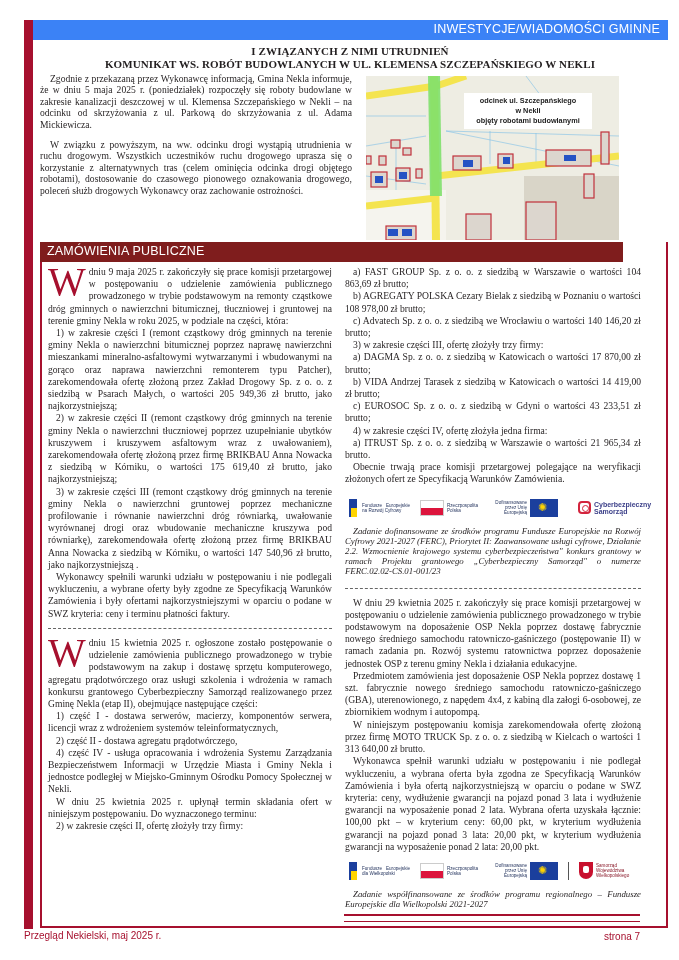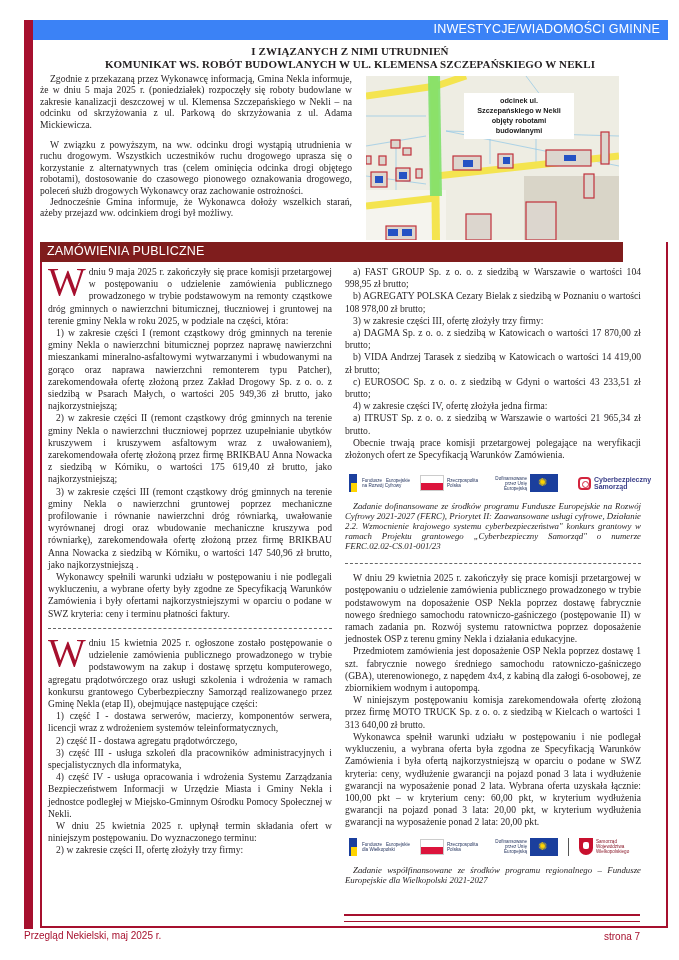--- a/index.html
+++ b/index.html
@@ -12,21 +12,21 @@
   #left-bar { position: absolute; left: 24px; top: 20px; width: 9px; height: 909px; background: #a6102e; }
 
   
   #komunikat-title { position: absolute; left: 40px; top: 45px; width: 620px; text-align: center; font-weight: bold; font-size: 11px; line-height: 12.5px; letter-spacing: 0.1px; }
   #komunikat-text { position: absolute; left: 40px; top: 73px; width: 312px; font-size: 9.6px; line-height: 11.4px; text-align: justify; }
   #komunikat-text p { text-indent: 10px; }
   #komunikat-text p.gap { margin-top: 9px; }
 
   
   #map { position: absolute; left: 366px; top: 76px; width: 253px; height: 164px; background: #efeee5; overflow: hidden; }
-  #map .label { position: absolute; left: 98px; top: 17px; width: 110px; background: #fff; font-family: "Liberation Sans", "DejaVu Sans", sans-serif; font-size: 7.3px; font-weight: bold; text-align: center; line-height: 10px; padding: 3px 12px; color: #222; }
+  #map .label { position: absolute; left: 98px; top: 17px; width: 128px; background: #fff; font-family: "Liberation Sans", "DejaVu Sans", sans-serif; font-size: 7.3px; font-weight: bold; text-align: center; line-height: 10px; padding: 3px 12px; color: #222; }
 
   
   #zam-frame { position: absolute; left: 40px; top: 242px; width: 628px; height: 686px; border: 2px solid #a6102e; border-top: none; }
   #zam-header { position: absolute; left: 40px; top: 242px; width: 583px; height: 20px; background: #7f1d1d; }
   #zam-header .title { position: absolute; left: 7px; top: 2px; font-family: "Liberation Sans", "DejaVu Sans", sans-serif; font-size: 12.5px; color: #fff; letter-spacing: 0.2px; }
 
   .col { position: absolute; font-size: 9.6px; line-height: 12.2px; text-align: justify; }
   #col-left { left: 48px; top: 266px; width: 284px; }
   #col-right { left: 345px; top: 266px; width: 296px; }
   .col p { text-indent: 8px; }
@@ -67,21 +67,20 @@
 <div id="left-bar"></div>
 
 <div id="komunikat-title">
   <div>I ZWIĄZANYCH Z NIMI UTRUDNIEŃ</div>
   <div>KOMUNIKAT WS. ROBÓT BUDOWLANYCH W UL. KLEMENSA SZCZEPAŃSKIEGO W NEKLI</div>
 </div>
 
 <div id="komunikat-text">
   <p>Zgodnie z przekazaną przez Wykonawcę informacją, Gmina Nekla informuje, że w dniu 5 maja 2025 r. (poniedziałek) rozpoczęły się roboty budowlane w zakresie kanalizacji deszczowej w ul. Klemensa Szczepańskiego w Nekli – na odcinku od skrzyżowania z ul. Parkową do skrzyżowania z ul. Adama Mickiewicza.</p>
   <p class="gap">W związku z powyższym, na ww. odcinku drogi wystąpią utrudnienia w ruchu drogowym. Wszystkich uczestników ruchu drogowego uprasza się o korzystanie z alternatywnych tras (celem ominięcia odcinka drogi objętego robotami), dostosowanie do czasowego pionowego oznakowania drogowego, poleceń służb drogowych Wykonawcy oraz zachowanie ostrożności.</p>
-  <p>Jednocześnie Gmina informuje, że Wykonawca dołoży wszelkich starań, ażeby przejazd ww. odcinkiem drogi był możliwy.</p>
 </div>
 
 <div id="map">
   <svg width="253" height="164" viewBox="0 0 253 164">
     <rect x="0" y="0" width="253" height="164" fill="#eeede3"></rect>
     <rect x="158" y="100" width="95" height="64" fill="#d9d5c8"></rect>
     <rect x="0" y="114" width="80" height="50" fill="#f5f4ee"></rect>
 
     <g stroke="#7ec0e8" stroke-width="0.6" fill="none">
       <line x1="0" y1="40" x2="60" y2="40"></line>
@@ -151,30 +150,30 @@
     <p>3) w zakresie części III (remont cząstkowy dróg gminnych na terenie gminy Nekla o nawierzchni gruntowej poprzez mechaniczne profilowanie i równanie nawierzchni dróg równiarką, uwałowanie wyrównanej drogi oraz wbudowanie mechaniczne kruszywa pod równiarkę), zarekomendowała ofertę złożoną przez firmę BRIKBAU Anna Nowacka z siedzibą w Kórniku, o wartości 147 540,96 zł brutto, jako najkorzystniejszą .</p>
     <p>Wykonawcy spełnili warunki udziału w postępowaniu i nie podlegali wykluczeniu, a wybrane oferty były zgodne ze Specyfikacją Warunków Zamówienia i były ofertami najkorzystniejszymi w oparciu o podane w SWZ kryteria: ceny i terminu płatności faktury.</p>
   </div>
   <div class="dashed"></div>
   <div>
     <p class="noind">
       <span class="dropcap">W</span><span>dniu 15 kwietnia 2025 r. ogłoszone zostało postępowanie o udzielenie zamówienia publicznego prowadzonego w trybie podstawowym na zakup i dostawę sprzętu komputerowego, agregatu prądotwórczego oraz usługi szkolenia i wdrożenia w ramach konkursu grantowego Cyberbezpieczny Samorząd realizowanego przez Gminę Nekla (etap II), obejmujące następujące części:</span>
     </p>
     <p>1) część I - dostawa serwerów, macierzy, komponentów serwera, licencji wraz z wdrożeniem systemów teleinformatycznych,</p>
     <p>2) część II - dostawa agregatu prądotwórczego,</p>
-    <p>3) część III - usługa szkoleń dla pracowników administracyjnych i specjalistycznych dla informatyka,</p>
     <p>4) część IV - usługa opracowania i wdrożenia Systemu Zarządzania Bezpieczeństwem Informacji w Urzędzie Miasta i Gminy Nekla i jednostce podległej w Miejsko-Gminnym Ośrodku Pomocy Społecznej w Nekli.</p>
     <p>W dniu 25 kwietnia 2025 r. upłynął termin składania ofert w niniejszym postępowaniu. Do wyznaczonego terminu:</p>
     <p>2) w zakresie części II, ofertę złożyły trzy firmy:</p>
   </div>
 </div>
 
 <div id="col-right" class="col">
-  <p>a) FAST GROUP Sp. z o. o. z siedzibą w Warszawie o wartości 104 998,95 zł brutto;</p>
+  <p>a) FAST GROUP Sp. z o. o. z siedzibą w Warszawie o wartości 104 863,69 zł brutto;</p>
   <p>b) AGREGATY POLSKA Cezary Bielak z siedzibą w Poznaniu o wartości 108 978,00 zł brutto;</p>
+  <p>c) Advatech Sp. z o. o. z siedzibą we Wrocławiu o wartości 140 146,20 zł brutto;</p>
   <p>3) w zakresie części III, ofertę złożyły trzy firmy:</p>
   <p>a) DAGMA Sp. z o. o. z siedzibą w Katowicach o wartości 17 870,00 zł brutto;</p>
   <p>b) VIDA Andrzej Tarasek z siedzibą w Katowicach o wartości 14 419,00 zł brutto;</p>
   <p>c) EUROSOC Sp. z o. o. z siedzibą w Gdyni o wartości 43 233,51 zł brutto;</p>
   <p>4) w zakresie części IV, ofertę złożyła jedna firma:</p>
   <p>a) ITRUST Sp. z o. o. z siedzibą w Warszawie o wartości 21 965,34 zł brutto.</p>
   <p>Obecnie trwają prace komisji przetargowej polegające na weryfikacji złożonych ofert ze Specyfikacją Warunków Zamówienia.</p>
 
   <div class="logos">
     <div class="logo">

